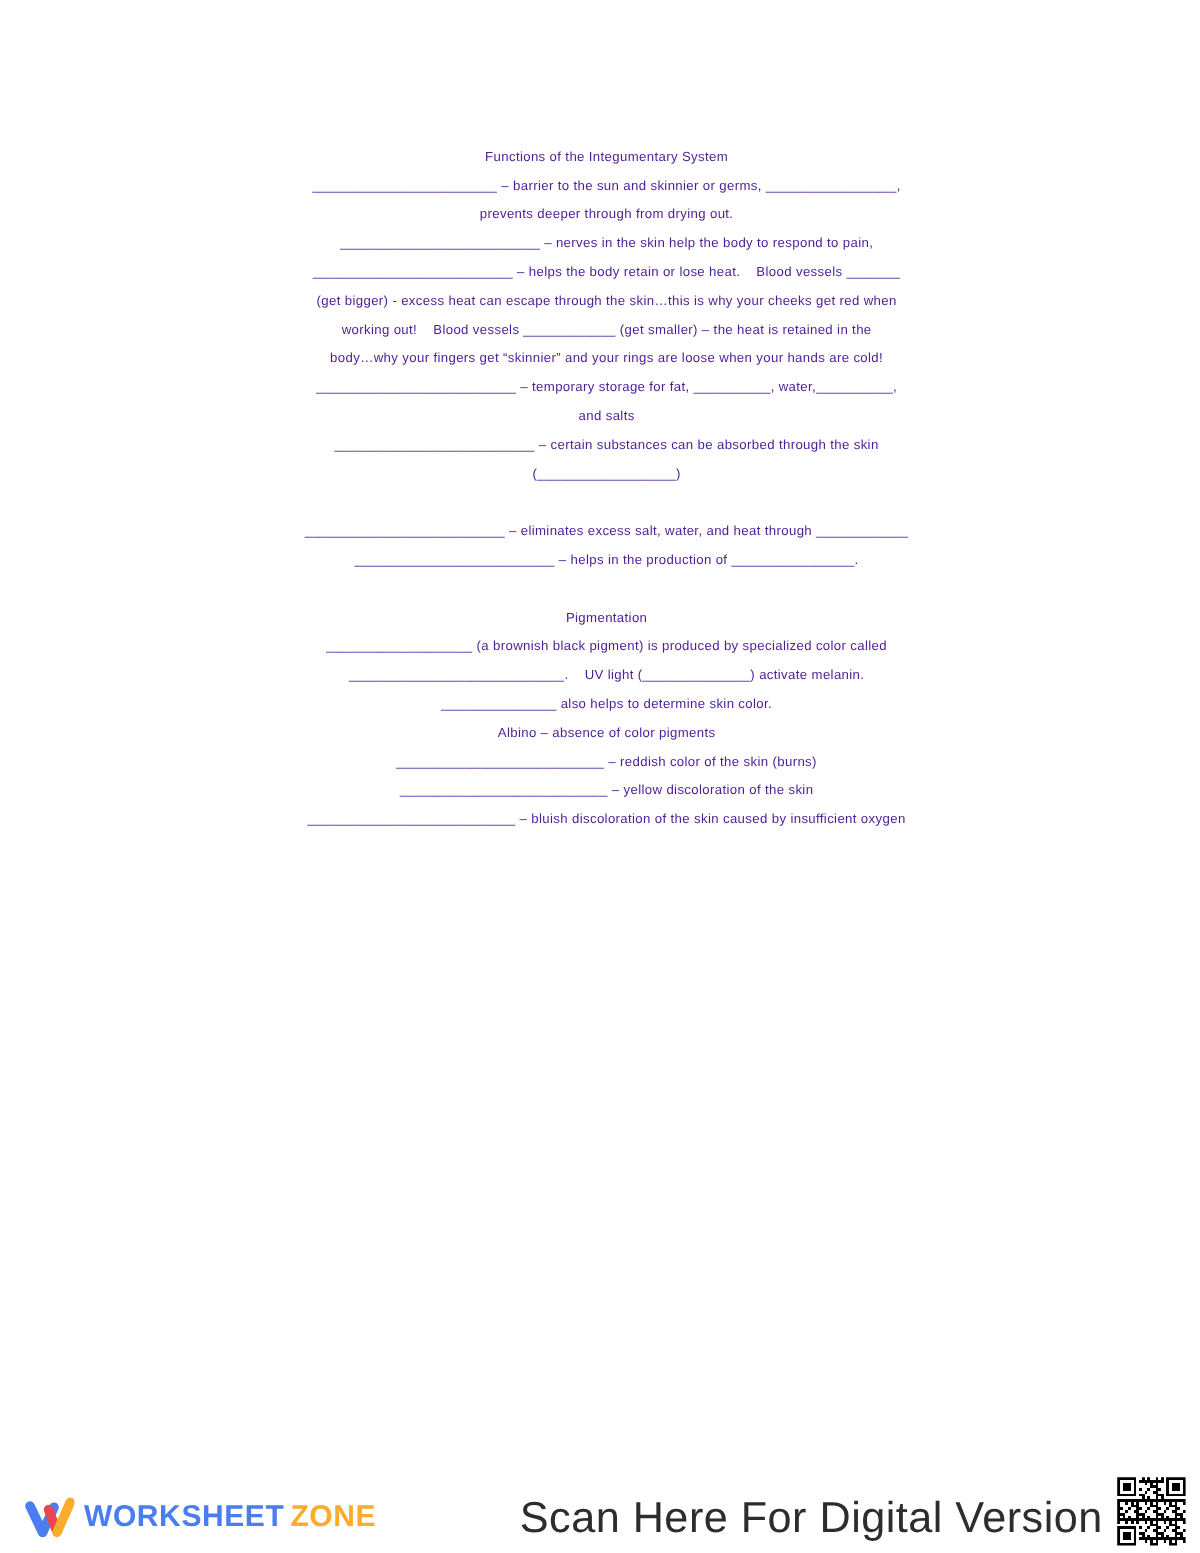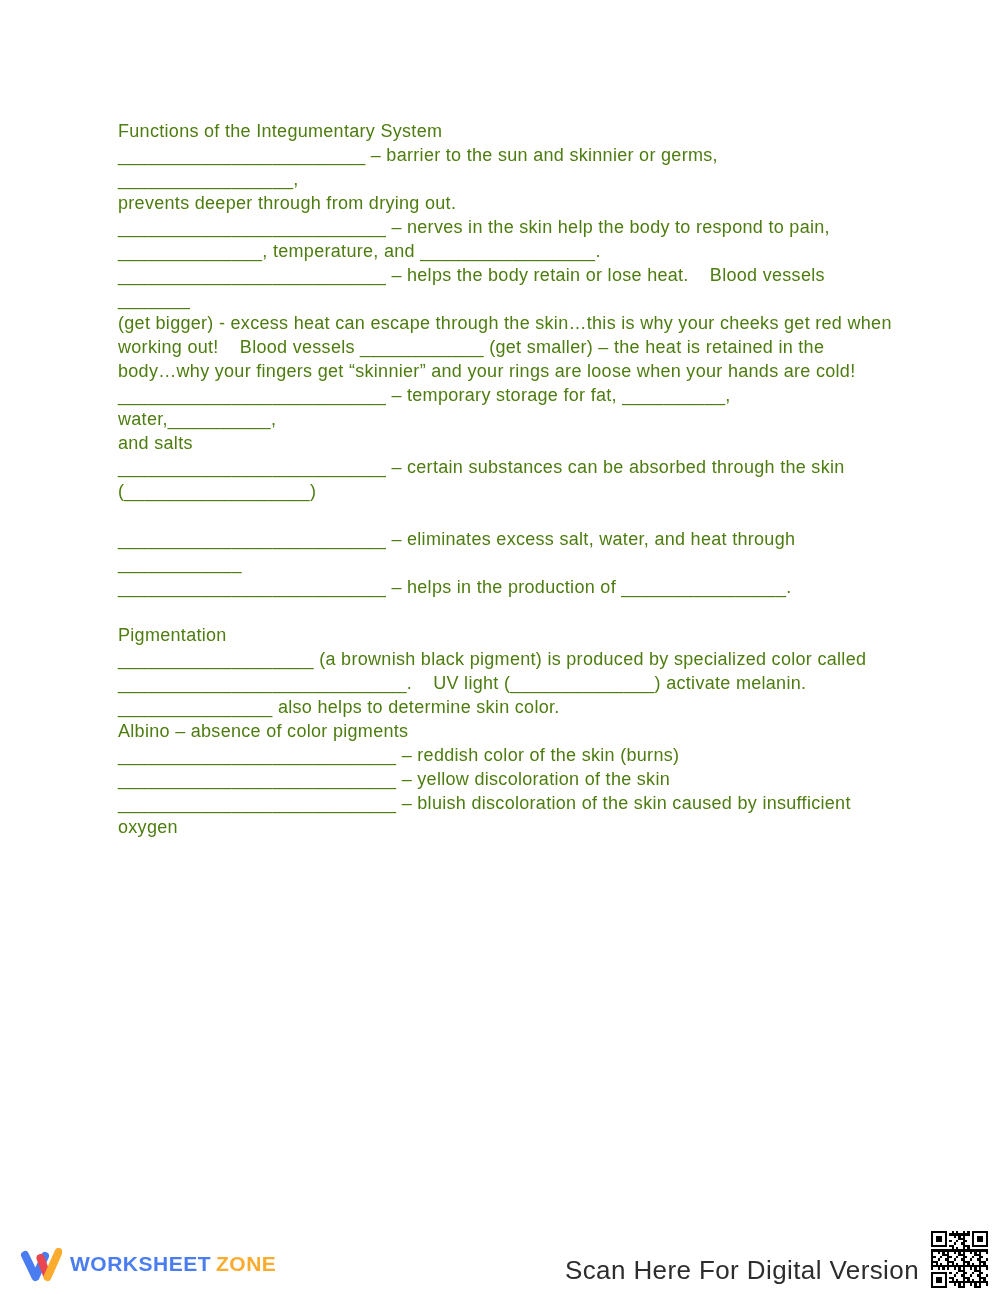--- a/index.html
+++ b/index.html
@@ -16,61 +16,62 @@
     inset: 0;
     background: #ffffff;
   }
   .content {
     position: absolute;
     left: 118px;
     top: 119px;
     width: 775px;
   }
   .line {
-    font-size: 18px;
+    font-size: 11px;
     line-height: 24px;
     min-height: 24px;
-    color: #4d7c0f;
+    color: #4c1d95;
     letter-spacing: 0.3px;
     white-space: pre-wrap;
+    text-align: center;
   }
   .footer {
     position: absolute;
     left: 0;
     right: 0;
     bottom: 0;
     height: 66px;
     display: flex;
     align-items: flex-end;
     justify-content: space-between;
     padding: 0 12px 6px 20px;
     box-sizing: border-box;
   }
   .brand {
     display: flex;
     align-items: center;
     gap: 8px;
     padding-bottom: 4px;
   }
   .brand-text {
-    font-size: 21px;
+    font-size: 25px;
     font-weight: 800;
     letter-spacing: 0.5px;
     white-space: nowrap;
     text-align: center;
   }
   .brand-word1 { color: #4a7df0; }
   .brand-word2 { color: #fbab2e; margin-left: 5px; }
   .footer-right {
     display: flex;
     align-items: flex-end;
     gap: 12px;
   }
   .scan-text {
-    font-size: 26px;
+    font-size: 36px;
     color: #2d2d2d;
     letter-spacing: 0.4px;
     padding-bottom: 2px;
     white-space: nowrap;
   }
   .qr {
     width: 57px;
     height: 57px;
     display: block;
   }
@@ -78,21 +79,20 @@
 </head>
 <body>
 
 <div class="page">
 
   <div class="content">
     <div class="line">Functions of the Integumentary System</div>
     <div class="line">________________________ – barrier to the sun and skinnier or germs, _________________,</div>
     <div class="line">prevents deeper through from drying out.</div>
     <div class="line">__________________________ – nerves in the skin help the body to respond to pain,</div>
-    <div class="line">______________, temperature, and _________________.</div>
     <div class="line">__________________________ – helps the body retain or lose heat.    Blood vessels _______</div>
     <div class="line">(get bigger) - excess heat can escape through the skin…this is why your cheeks get red when</div>
     <div class="line">working out!    Blood vessels ____________ (get smaller) – the heat is retained in the</div>
     <div class="line">body…why your fingers get “skinnier” and your rings are loose when your hands are cold!</div>
     <div class="line">__________________________ – temporary storage for fat, __________, water,__________,</div>
     <div class="line">and salts</div>
     <div class="line">__________________________ – certain substances can be absorbed through the skin</div>
     <div class="line">(__________________)</div>
     <div class="line"></div>
     <div class="line">__________________________ – eliminates excess salt, water, and heat through ____________</div>

